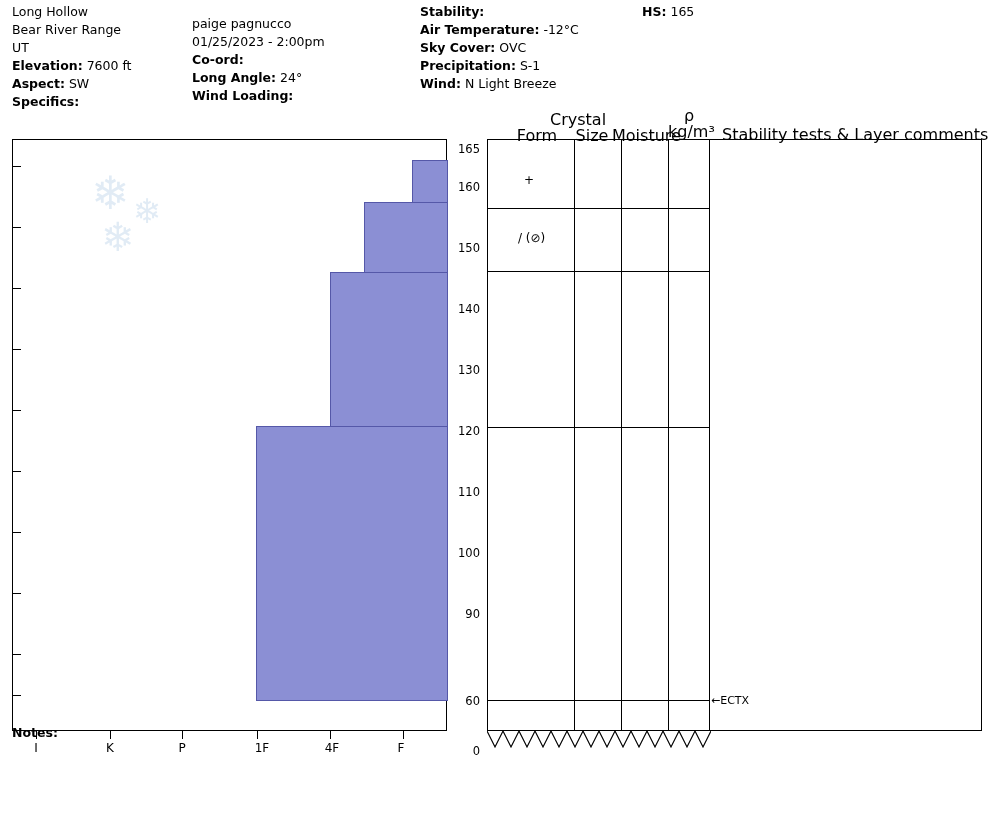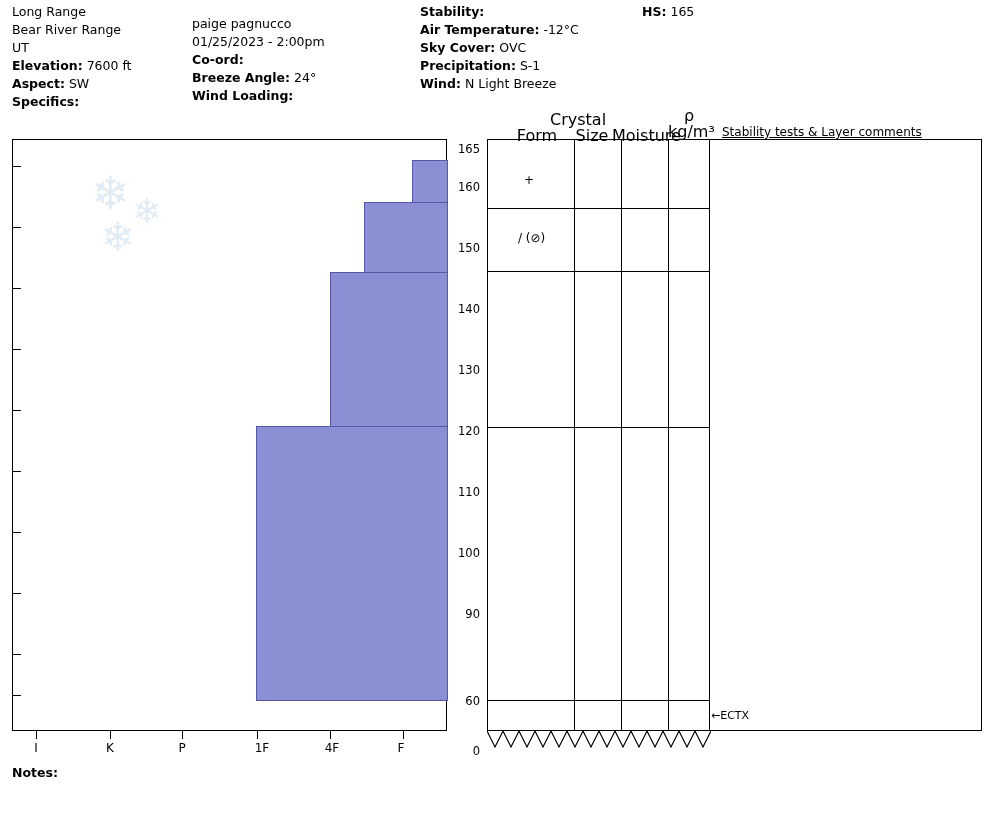--- a/index.html
+++ b/index.html
@@ -51,40 +51,40 @@
 
   
   .ghdr{position:absolute;font-size:16px;text-align:center;}
 
   
   #density{position:absolute;left:668px;top:139px;width:42px;height:592px;}
 
   
   #stability{position:absolute;left:710px;top:139px;width:272px;height:592px;
              border:1px solid #000;border-left:none;box-sizing:border-box;}
-  #stab-hdr{position:absolute;left:722px;top:125px;font-size:12px;white-space:nowrap;text-decoration:underline;}
-  .ect{position:absolute;font-size:11px;white-space:nowrap;margin-top:15px;}
+  #stab-hdr{position:absolute;left:722px;top:125px;font-size:16px;white-space:nowrap;}
+  .ect{position:absolute;font-size:11px;white-space:nowrap;}
 
   
   #zig{position:absolute;left:487px;top:727px;width:224px;height:26px;}
 
   
   #hard-axis{position:absolute;left:12px;top:731px;width:436px;height:30px;}
   .hard-tick{position:absolute;top:0;height:8px;border-left:1px solid #000;}
   .hard-lbl{position:absolute;top:10px;font-size:12px;transform:translateX(-50%);}
 
-  #notes{position:absolute;left:12px;top:765px;font-size:12.5px;font-weight:bold;}
+  #notes{position:absolute;left:12px;top:725px;font-size:12.5px;font-weight:bold;}
 </style>
 </head>
 <body>
 
 <div id="header">
 
   <div class="hdr-col" id="col1">
-    <div class="hdr-line">Long Range</div>
+    <div class="hdr-line">Long Hollow</div>
     <div class="hdr-line">Bear River Range</div>
     <div class="hdr-line">UT</div>
     <div class="hdr-line">
       <span class="lbl">Elevation:</span>
       <span class="val">7600 ft</span>
     </div>
     <div class="hdr-line">
       <span class="lbl">Aspect:</span>
       <span class="val">SW</span>
     </div>
@@ -95,21 +95,21 @@
   </div>
 
   <div class="hdr-col" id="col2">
     <div class="hdr-line">paige pagnucco</div>
     <div class="hdr-line">01/25/2023 - 2:00pm</div>
     <div class="hdr-line">
       <span class="lbl">Co-ord:</span>
       <span class="val"></span>
     </div>
     <div class="hdr-line">
-      <span class="lbl">Breeze Angle:</span>
+      <span class="lbl">Long Angle:</span>
       <span class="val">24°</span>
     </div>
     <div class="hdr-line">
       <span class="lbl">Wind Loading:</span>
       <span class="val"></span>
     </div>
   </div>
 
   <div class="hdr-col" id="col3">
     <div class="hdr-line">

